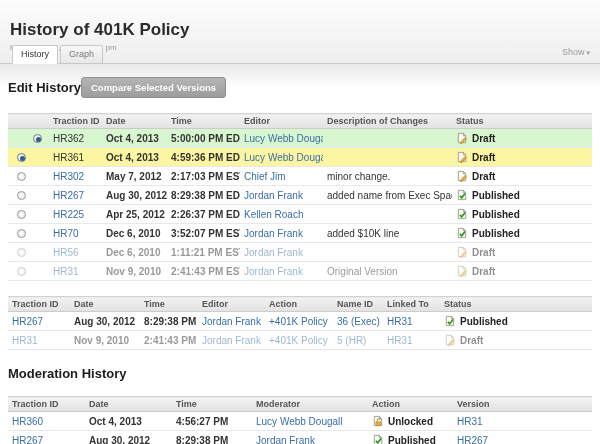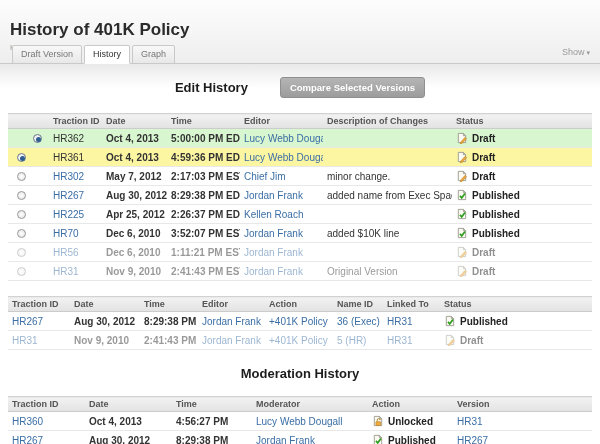--- a/index.html
+++ b/index.html
@@ -26,21 +26,21 @@
   }
   .tab.active { background:#fff; color:#333; border-bottom-color:#fff; }
   .show-link { position:absolute; right:10px; bottom:6px; font-size:9px; color:#999; cursor:pointer; }
   .show-link .caret { font-size:7px; color:#999; margin-left:2px; }
 
   
   .content {
     height:380px; padding:0 8px;
     background:linear-gradient(#e9e9e9, #ffffff 24px);
   }
-  .section-head { display:flex; justify-content:center; align-items:center;gap:32px; }
+  .section-head { display:flex; justify-content:flex-start; align-items:center; }
   .section-head.first { padding-top:13px; }
   .section-head.mid { padding-top:10px; }
   .section-head.last { padding-top:16px; }
   .section-title { font-size:13px; font-weight:bold; color:#1c1c1c; }
   .compare-btn {
     background:linear-gradient(#b5b5b5,#9c9c9c);
     border:1px solid #8f8f8f; border-radius:3px;
     color:#fff; font-weight:bold; font-size:9.5px;
     padding:4px 9px; cursor:pointer; font-family:"Liberation Sans",sans-serif;
   }
@@ -84,21 +84,20 @@
     border-radius:50%; background:#2d5e8f;
   }
 </style>
 </head>
 <body>
 
 <div class="masthead">
   <div class="page-title">History of 401K Policy</div>
   <div class="page-subtitle">HR31 · Nov 9, 2010 · 2:41 pm</div>
   <div class="tabs">
-    <span class="tab">Draft Version</span>
     <span class="tab active">History</span>
     <span class="tab">Graph</span>
   </div>
   <span class="show-link"><span>Show</span><span class="caret">▾</span></span>
 </div>
 
 <div class="content">
 
   <div class="section-head first">
     <span class="section-title">Edit History</span>

